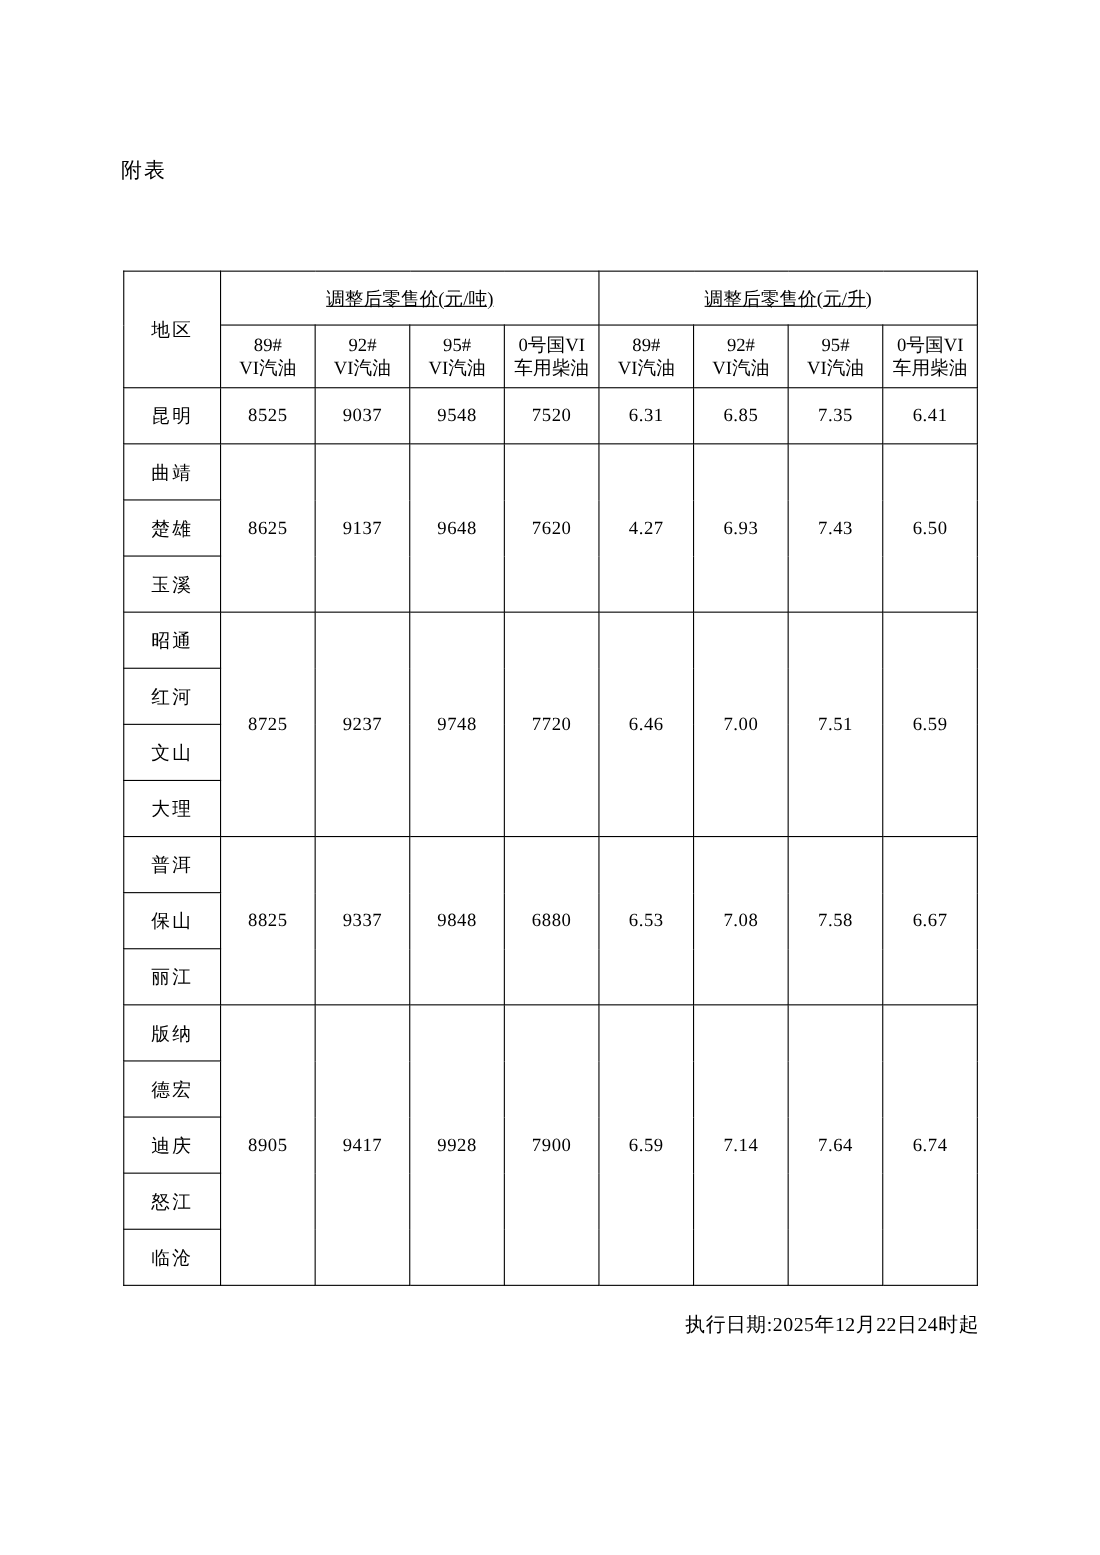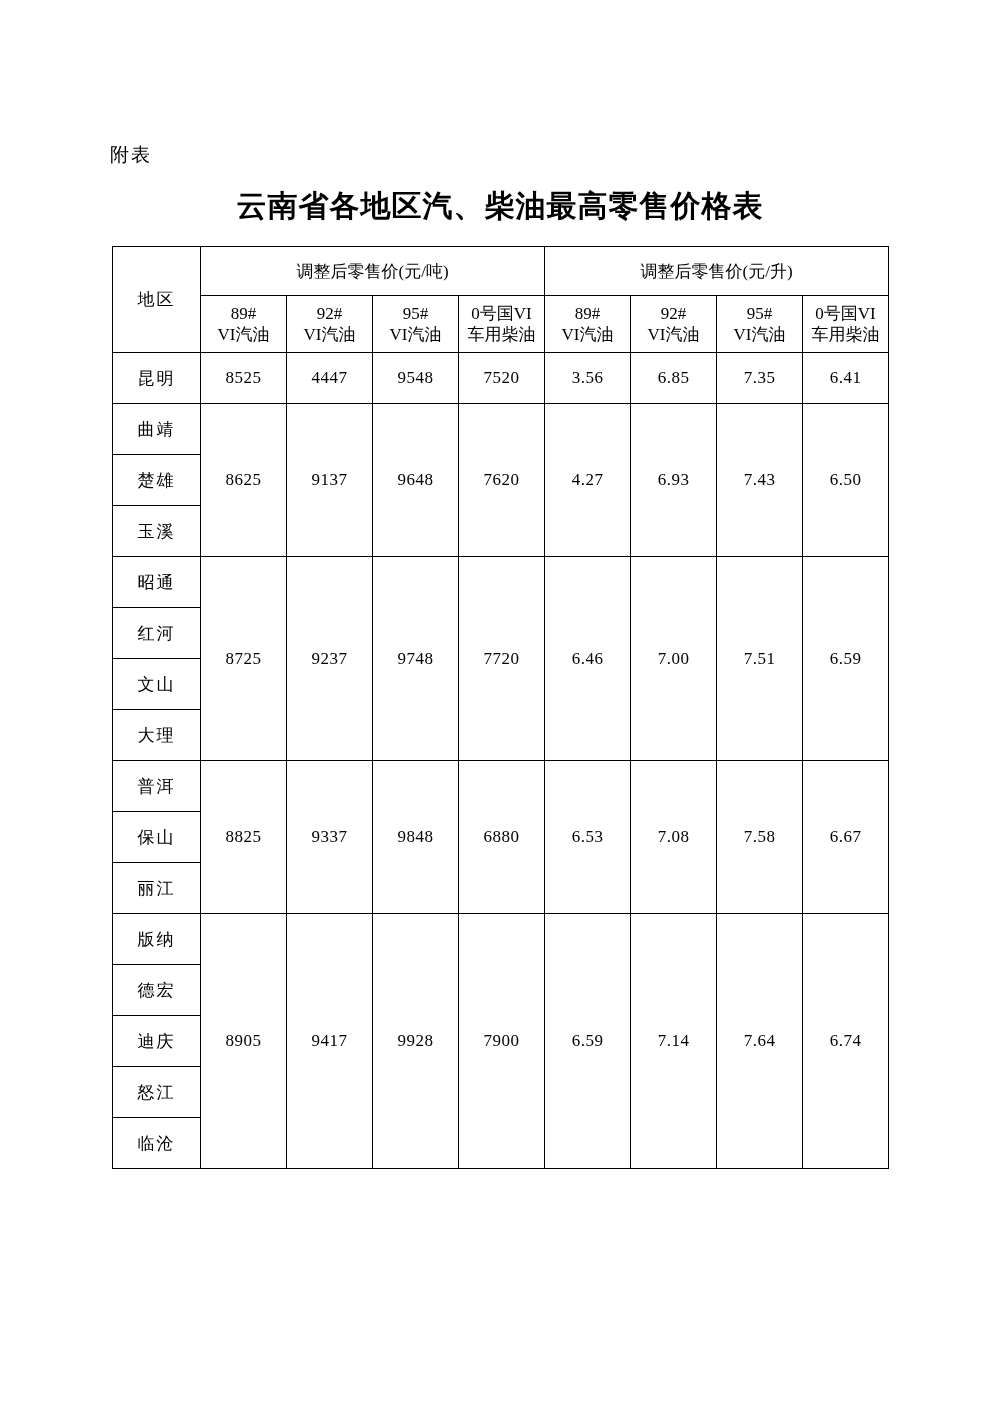--- a/index.html
+++ b/index.html
@@ -55,20 +55,21 @@
     text-align: center;
     vertical-align: middle;
     font-weight: normal;
     font-size: 17px;
     font-family: "Liberation Serif", "DejaVu Serif", serif;
     padding: 0;
   }
   .hdr-group {
     height: 48px;
     font-size: 17px;
+    text-decoration: underline;
   }
   .hdr-sub {
     height: 56px;
     line-height: 1.25;
     font-size: 16px;
   }
   .region-head {
     font-size: 18px;
     letter-spacing: 2px;
     margin-top: 28px;
@@ -92,21 +93,20 @@
     letter-spacing: 0.5px;
   }
 </style>
 </head>
 <body>
 
 <div class="page">
 
   <div class="attach-label">附表</div>
 
-  <div class="doc-title">云南省各地区汽、柴油最高零售价格表</div>
 
   <div class="table-wrap">
     <table class="price">
       <colgroup>
         <col class="col-region">
         <col class="col-data">
           <col class="col-data">
           <col class="col-data">
           <col class="col-data">
         <col class="col-data">
@@ -151,24 +151,24 @@
           </td>
           <td class="hdr-sub">
             <div>0号国VI</div>
             <div>车用柴油</div>
           </td>
         </tr>
 
         <tr>
           <td class="region">昆明</td>
           <td class="val" rowspan="1">8525</td>
-          <td class="val" rowspan="1">4447</td>
+          <td class="val" rowspan="1">9037</td>
           <td class="val" rowspan="1">9548</td>
           <td class="val" rowspan="1">7520</td>
-          <td class="val" rowspan="1">3.56</td>
+          <td class="val" rowspan="1">6.31</td>
           <td class="val" rowspan="1">6.85</td>
           <td class="val" rowspan="1">7.35</td>
           <td class="val" rowspan="1">6.41</td>
         </tr>
 
         <tr>
           <td class="region">曲靖</td>
           <td class="val" rowspan="3">8625</td>
           <td class="val" rowspan="3">9137</td>
           <td class="val" rowspan="3">9648</td>
@@ -244,14 +244,15 @@
         <tr>
           <td class="region">怒江</td>
         </tr>
         <tr>
           <td class="region">临沧</td>
         </tr>
       </tbody>
     </table>
   </div>
 
+  <div class="footer-note">执行日期:2025年12月22日24时起</div>
 
 </div>
 
 </body></html>

